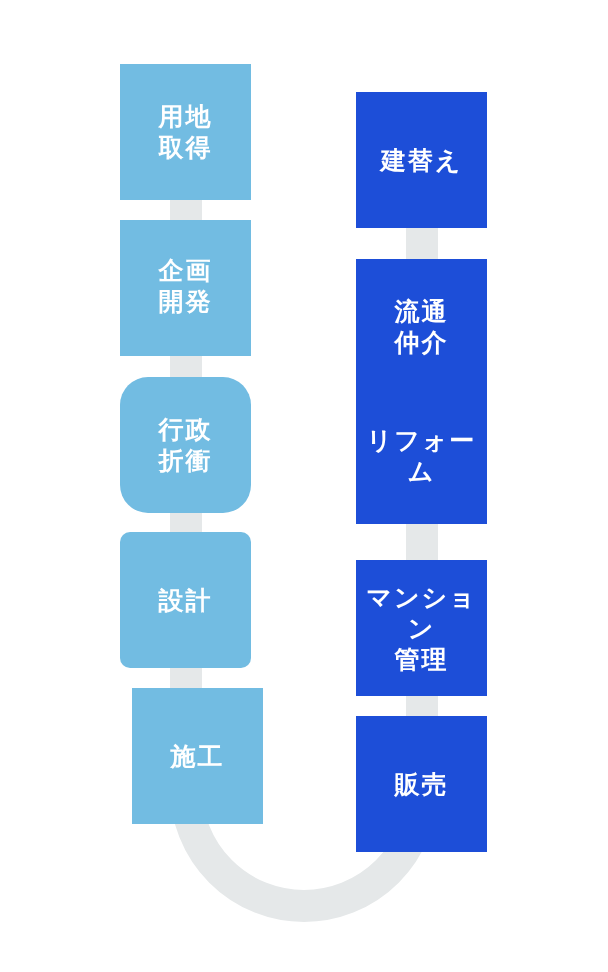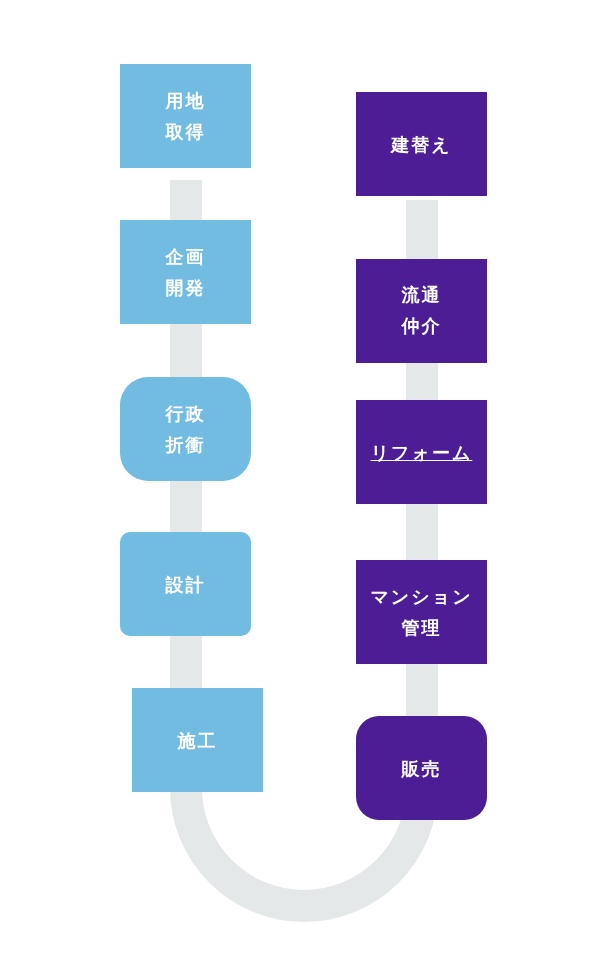--- a/index.html
+++ b/index.html
@@ -1,43 +1,43 @@
 <!DOCTYPE html>
 <html><head>
 <meta charset="utf-8">
 <style>
   html, body { margin: 0; padding: 0; background: #ffffff; }
   body { width: 608px; height: 972px; position: relative; overflow: hidden;
          font-family: "DejaVu Sans", "Liberation Sans", sans-serif; }
   .track { position: absolute; background: #e5e8e9; }
   .arc { position: absolute; left: 0; top: 0; }
-  .box { position: absolute; width: 131px; height: 104px; display: flex;
+  .box { position: absolute; width: 131px; height: 136px; display: flex;
          align-items: center; justify-content: center; text-align: center;
-         color: #ffffff; font-weight: bold; font-size: 18px; line-height: 31px;
+         color: #ffffff; font-weight: bold; font-size: 25px; line-height: 31px;
          letter-spacing: 2px; white-space: pre-line; }
   .box.left { left: 120px; background: #72bce2; }
-  .box.right { left: 356px; background: #4c1d95; }
+  .box.right { left: 356px; background: #1d4ed8; }
 </style>
 </head>
 <body>
 
 <svg class="arc" width="608" height="972" viewBox="0 0 608 972">
   <path d="M 186 788 A 118 118 0 0 0 422 788" fill="none" stroke="#e5e8e9" stroke-width="32"></path>
 </svg>
 <div class="track" style="left:170px; top:180px; width:32px; height:610px;"></div>
 <div class="track" style="left:406px; top:200px; width:32px; height:590px;"></div>
 
 <div class="box left" style="top:64px;">用地
 取得</div>
-<div class="box left" style="top:220px;">企画
+<div class="box left" style="top:220px;font-family:Liberation Mono, monospace;">企画
 開発</div>
 <div class="box left" style="top:377px;border-radius:28px;">行政
 折衝</div>
 <div class="box left" style="top:532px;border-radius:10px;">設計</div>
 <div class="box left" style="top:688px;margin-left:12px;">施工</div>
 
 <div class="box right" style="top:92px;">建替え</div>
 <div class="box right" style="top:259px;font-family:Liberation Serif, serif;">流通
 仲介</div>
-<div class="box right" style="top:400px;text-decoration:underline;">リフォーム</div>
+<div class="box right" style="top:388px;">リフォーム</div>
 <div class="box right" style="top:560px;text-align:center;">マンション
 管理</div>
-<div class="box right" style="top:716px;border-radius:23px;">販売</div>
+<div class="box right" style="top:716px;">販売</div>
 
 </body></html>

